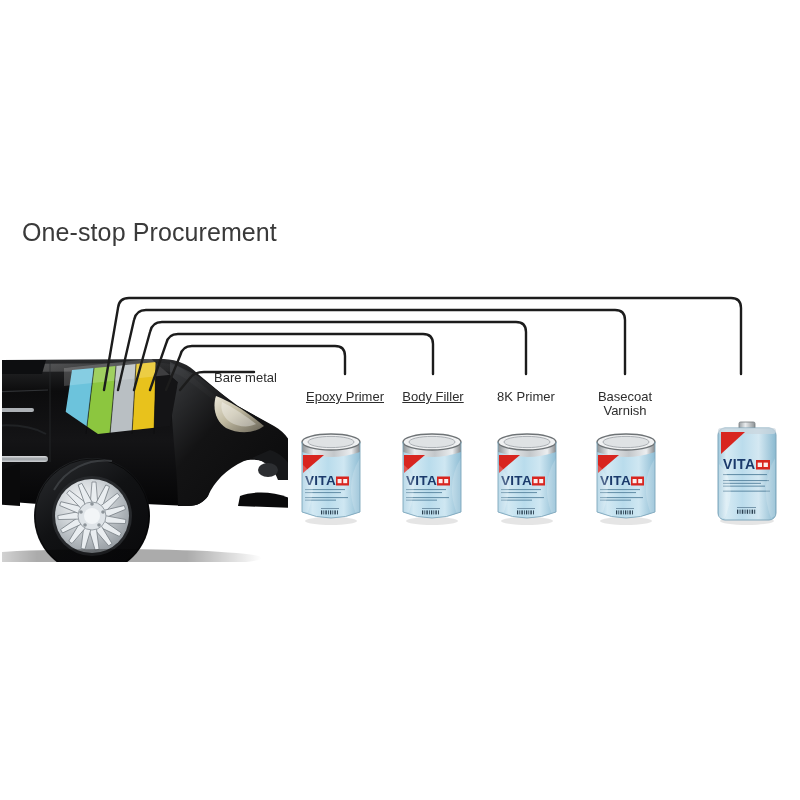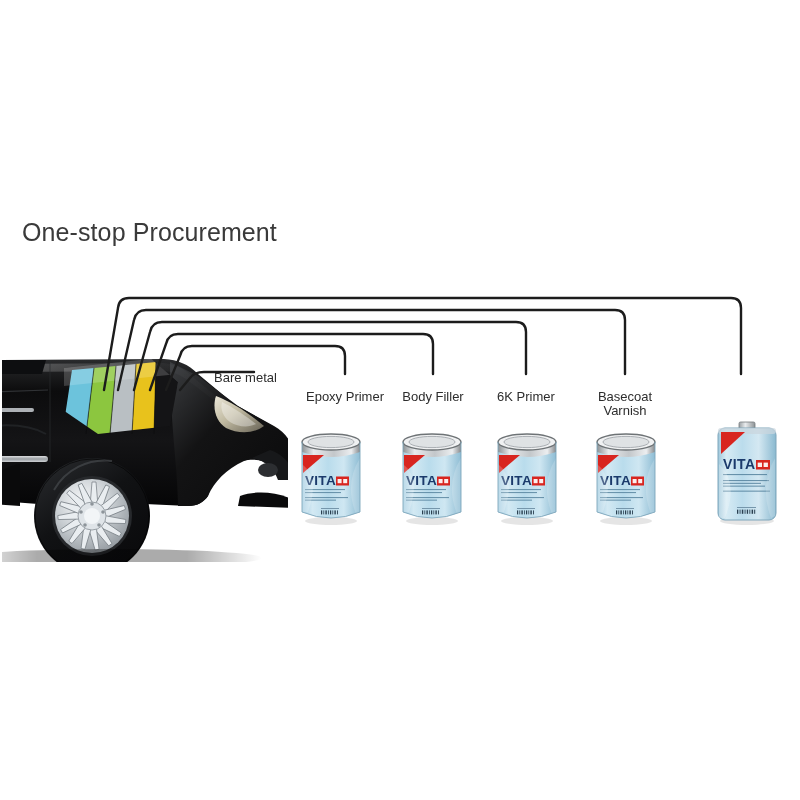--- a/index.html
+++ b/index.html
@@ -209,30 +209,30 @@
       <path d="M158,100 L172,66 Q174,56 184,56 L327,56 Q337,56 337,66 L337,84"></path>
 
       <path d="M172,100 L182,88 Q186,82 196,82 L246,82"></path>
     </g>
   </svg>
 
   <div class="lbl left-anchor" style="left:206px; top:371px;">
     <div>Bare metal</div>
   </div>
 
-  <div class="lbl" style="left:337px; top:390px; transform:translateX(-50%);">
+  <div class="lbl" style="left:337px; top:390px; transform:translateX(-50%);text-decoration:underline;">
     <div>Epoxy Primer</div>
   </div>
 
-  <div class="lbl" style="left:425px; top:390px; transform:translateX(-50%);">
+  <div class="lbl" style="left:425px; top:390px; transform:translateX(-50%);text-decoration:underline;">
     <div>Body Filler</div>
   </div>
 
   <div class="lbl" style="left:518px; top:390px; transform:translateX(-50%);">
-    <div>6K Primer</div>
+    <div>8K Primer</div>
   </div>
 
   <div class="lbl" style="left:617px; top:390px; transform:translateX(-50%);text-align:center;">
     <div>Basecoat</div>
     <div>Varnish</div>
   </div>
 
 
   <div class="can" style="left:290px; top:428px;">
     <svg width="66" height="98" viewBox="0 0 66 98" xmlns="http://www.w3.org/2000/svg">

